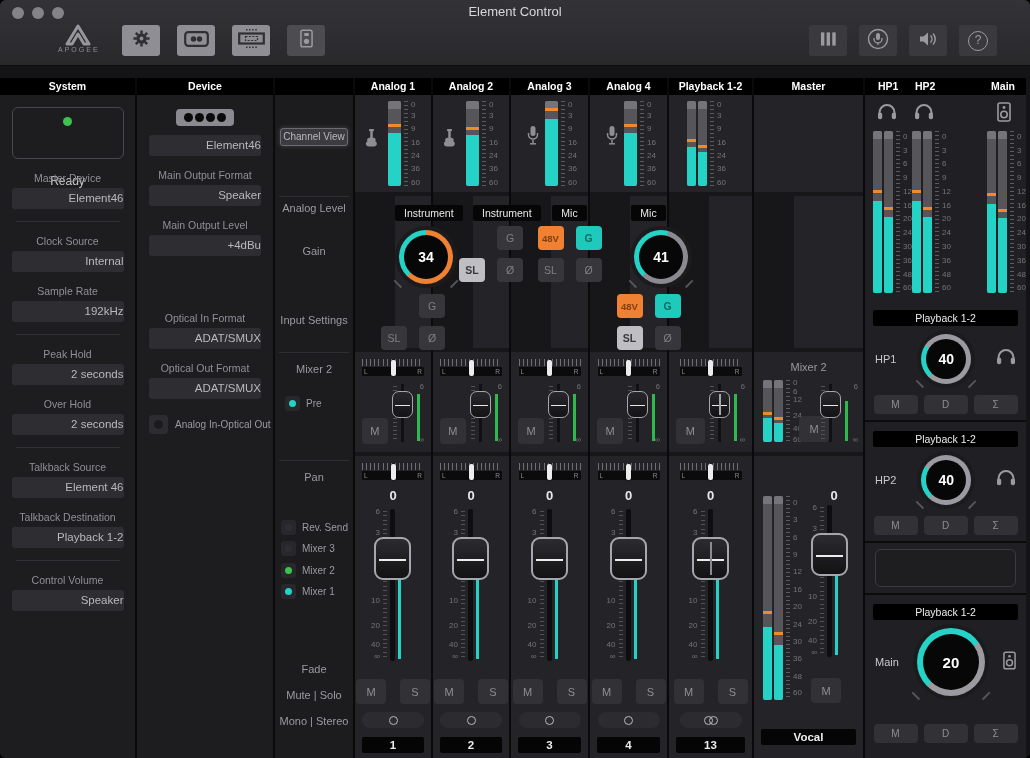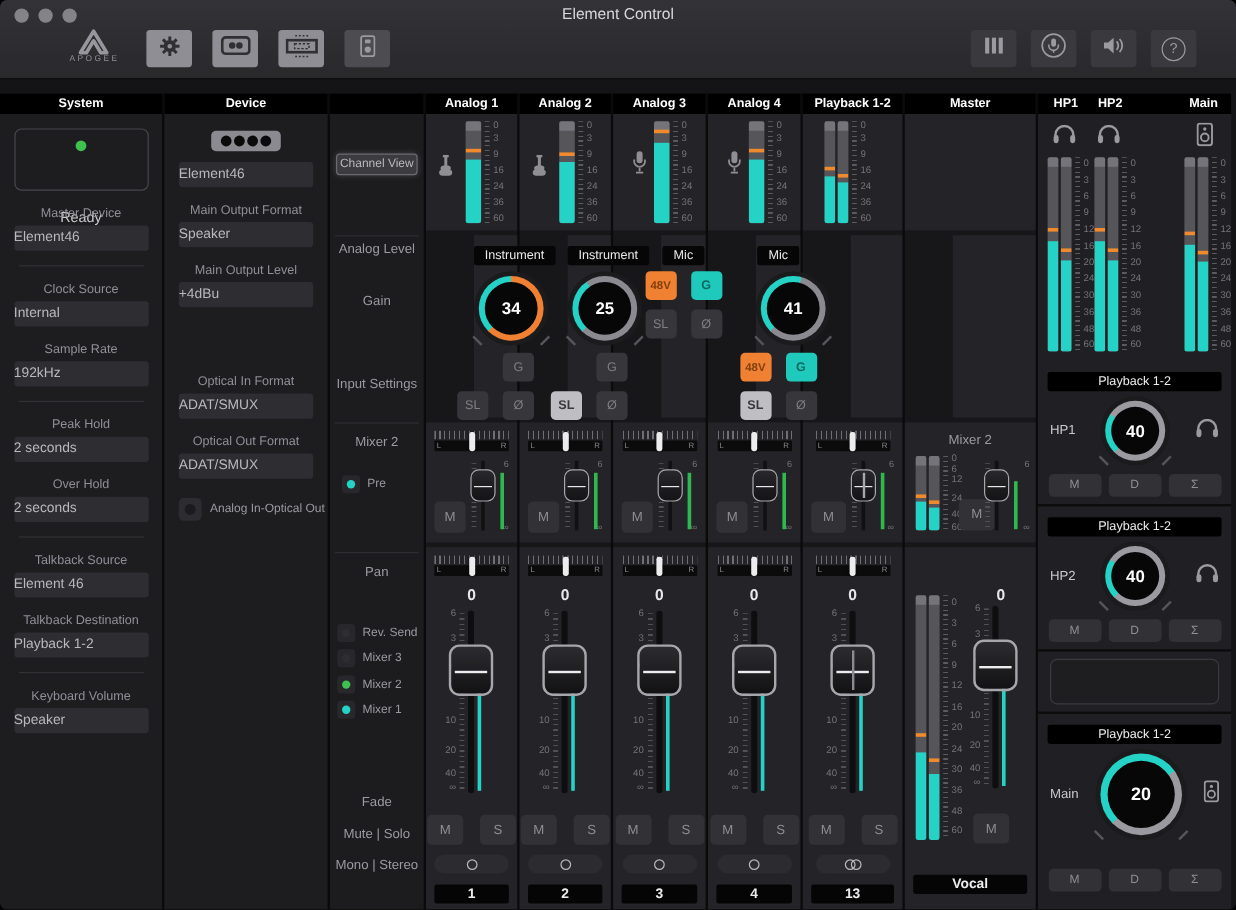--- a/index.html
+++ b/index.html
@@ -30,21 +30,21 @@
   .chead{height:17px;background:#000;color:#fff;font-size:10.5px;font-weight:bold;text-align:center;line-height:17px;position:relative;}
   .sys{width:137px;background:#1d1d20;border-right:2px solid #0a0a0b;}
   .dev{width:138px;background:#1d1d20;border-right:2px solid #0a0a0b;}
   .labels{width:78px;background:#1c1c1f;position:relative;}
   .ch{width:78px;background:#17171a;border-left:2px solid #0a0a0b;display:flex;flex-direction:column;}
   .ch.w79{width:79px;} .ch.pb{width:85px;} .ch.master{width:111px;}
   .outs{width:163px;background:#202024;border-left:2px solid #0a0a0b;display:flex;flex-direction:column;}
 
   
   .fieldlbl{font-size:10.5px;color:#8f8f96;text-align:center;margin-top:13px;}
-  .fieldbtn{width:112px;height:21px;margin:4px auto 0;background:#2e2e32;border-radius:3px;color:#b9b9bd;font-size:11.5px;text-align:left;line-height:21px;}
+  .fieldbtn{width:112px;height:21px;margin:4px auto 0;background:#2e2e32;border-radius:3px;color:#b9b9bd;font-size:11.5px;text-align:right;line-height:21px;}
   .hsep{width:104px;height:1px;background:#323236;margin:12px auto 0;}
   .readybox{width:112px;height:52px;margin:12px auto 0;border:1px solid #47474c;border-radius:6px;text-align:center;}
   .readydot{width:9px;height:9px;border-radius:50%;background:#3ec14e;margin:9px auto 4px;}
   .readytxt{font-size:12px;color:#c8c8ca;margin-top:48px;}
   .dotspill{width:58px;height:17px;background:#8a8a90;border-radius:4px;margin:14px auto 0;display:flex;align-items:center;justify-content:center;gap:2px;}
   .dotspill i{width:9px;height:9px;border-radius:50%;background:#0b0b0c;}
   .cbrow{display:flex;align-items:center;gap:7px;margin:16px 0 0 12px;}
   .cbox{width:19px;height:19px;background:#2d2d31;border-radius:4px;position:relative;}
   .cbox i{position:absolute;inset:5px;border-radius:50%;background:#1b1b1e;} 
   .cblbl{font-size:10px;color:#9a9aa0;}
@@ -280,21 +280,21 @@
       <div class="fieldlbl">Peak Hold</div>
       <div class="fieldbtn">2 seconds</div>
       <div class="fieldlbl">Over Hold</div>
       <div class="fieldbtn">2 seconds</div>
       <div class="hsep"></div>
       <div class="fieldlbl">Talkback Source</div>
       <div class="fieldbtn">Element 46</div>
       <div class="fieldlbl">Talkback Destination</div>
       <div class="fieldbtn">Playback 1-2</div>
       <div class="hsep"></div>
-      <div class="fieldlbl">Keyboard Volume</div>
+      <div class="fieldlbl">Control Volume</div>
       <div class="fieldbtn">Speaker</div>
     </section>
 
     <section class="col dev">
       <header class="chead">Device</header>
       <div class="dotspill">
           <i></i>
           <i></i>
           <i></i>
           <i></i>
@@ -471,27 +471,20 @@
             <i style="top:16%">3</i>
             <i style="top:32%">9</i>
             <i style="top:48%">16</i>
             <i style="top:63%">24</i>
             <i style="top:79%">36</i>
             <i style="top:95%">60</i>
         </div>
       </div>
       <div class="sec s-gain">
         <div class="pillwrap"><span class="type-pill">Instrument</span></div>
-        <div class="knobwrap">
-          <div class="knob" style="--arc: 100deg; --ring: #8a8a90;">
-              <div class="kin">
-                <span>25</span>
-              </div>
-            </div>
-        </div>
         <div class="gbtns">
           <span class="gb ghost"></span>
             <span class="gb">G</span>
           <span class="gb onsl">SL</span>
             <span class="gb">Ø</span>
         </div>
       </div>
       <div class="sec s-mixer">
         <div class="pan">
             <div class="pticks"></div>

